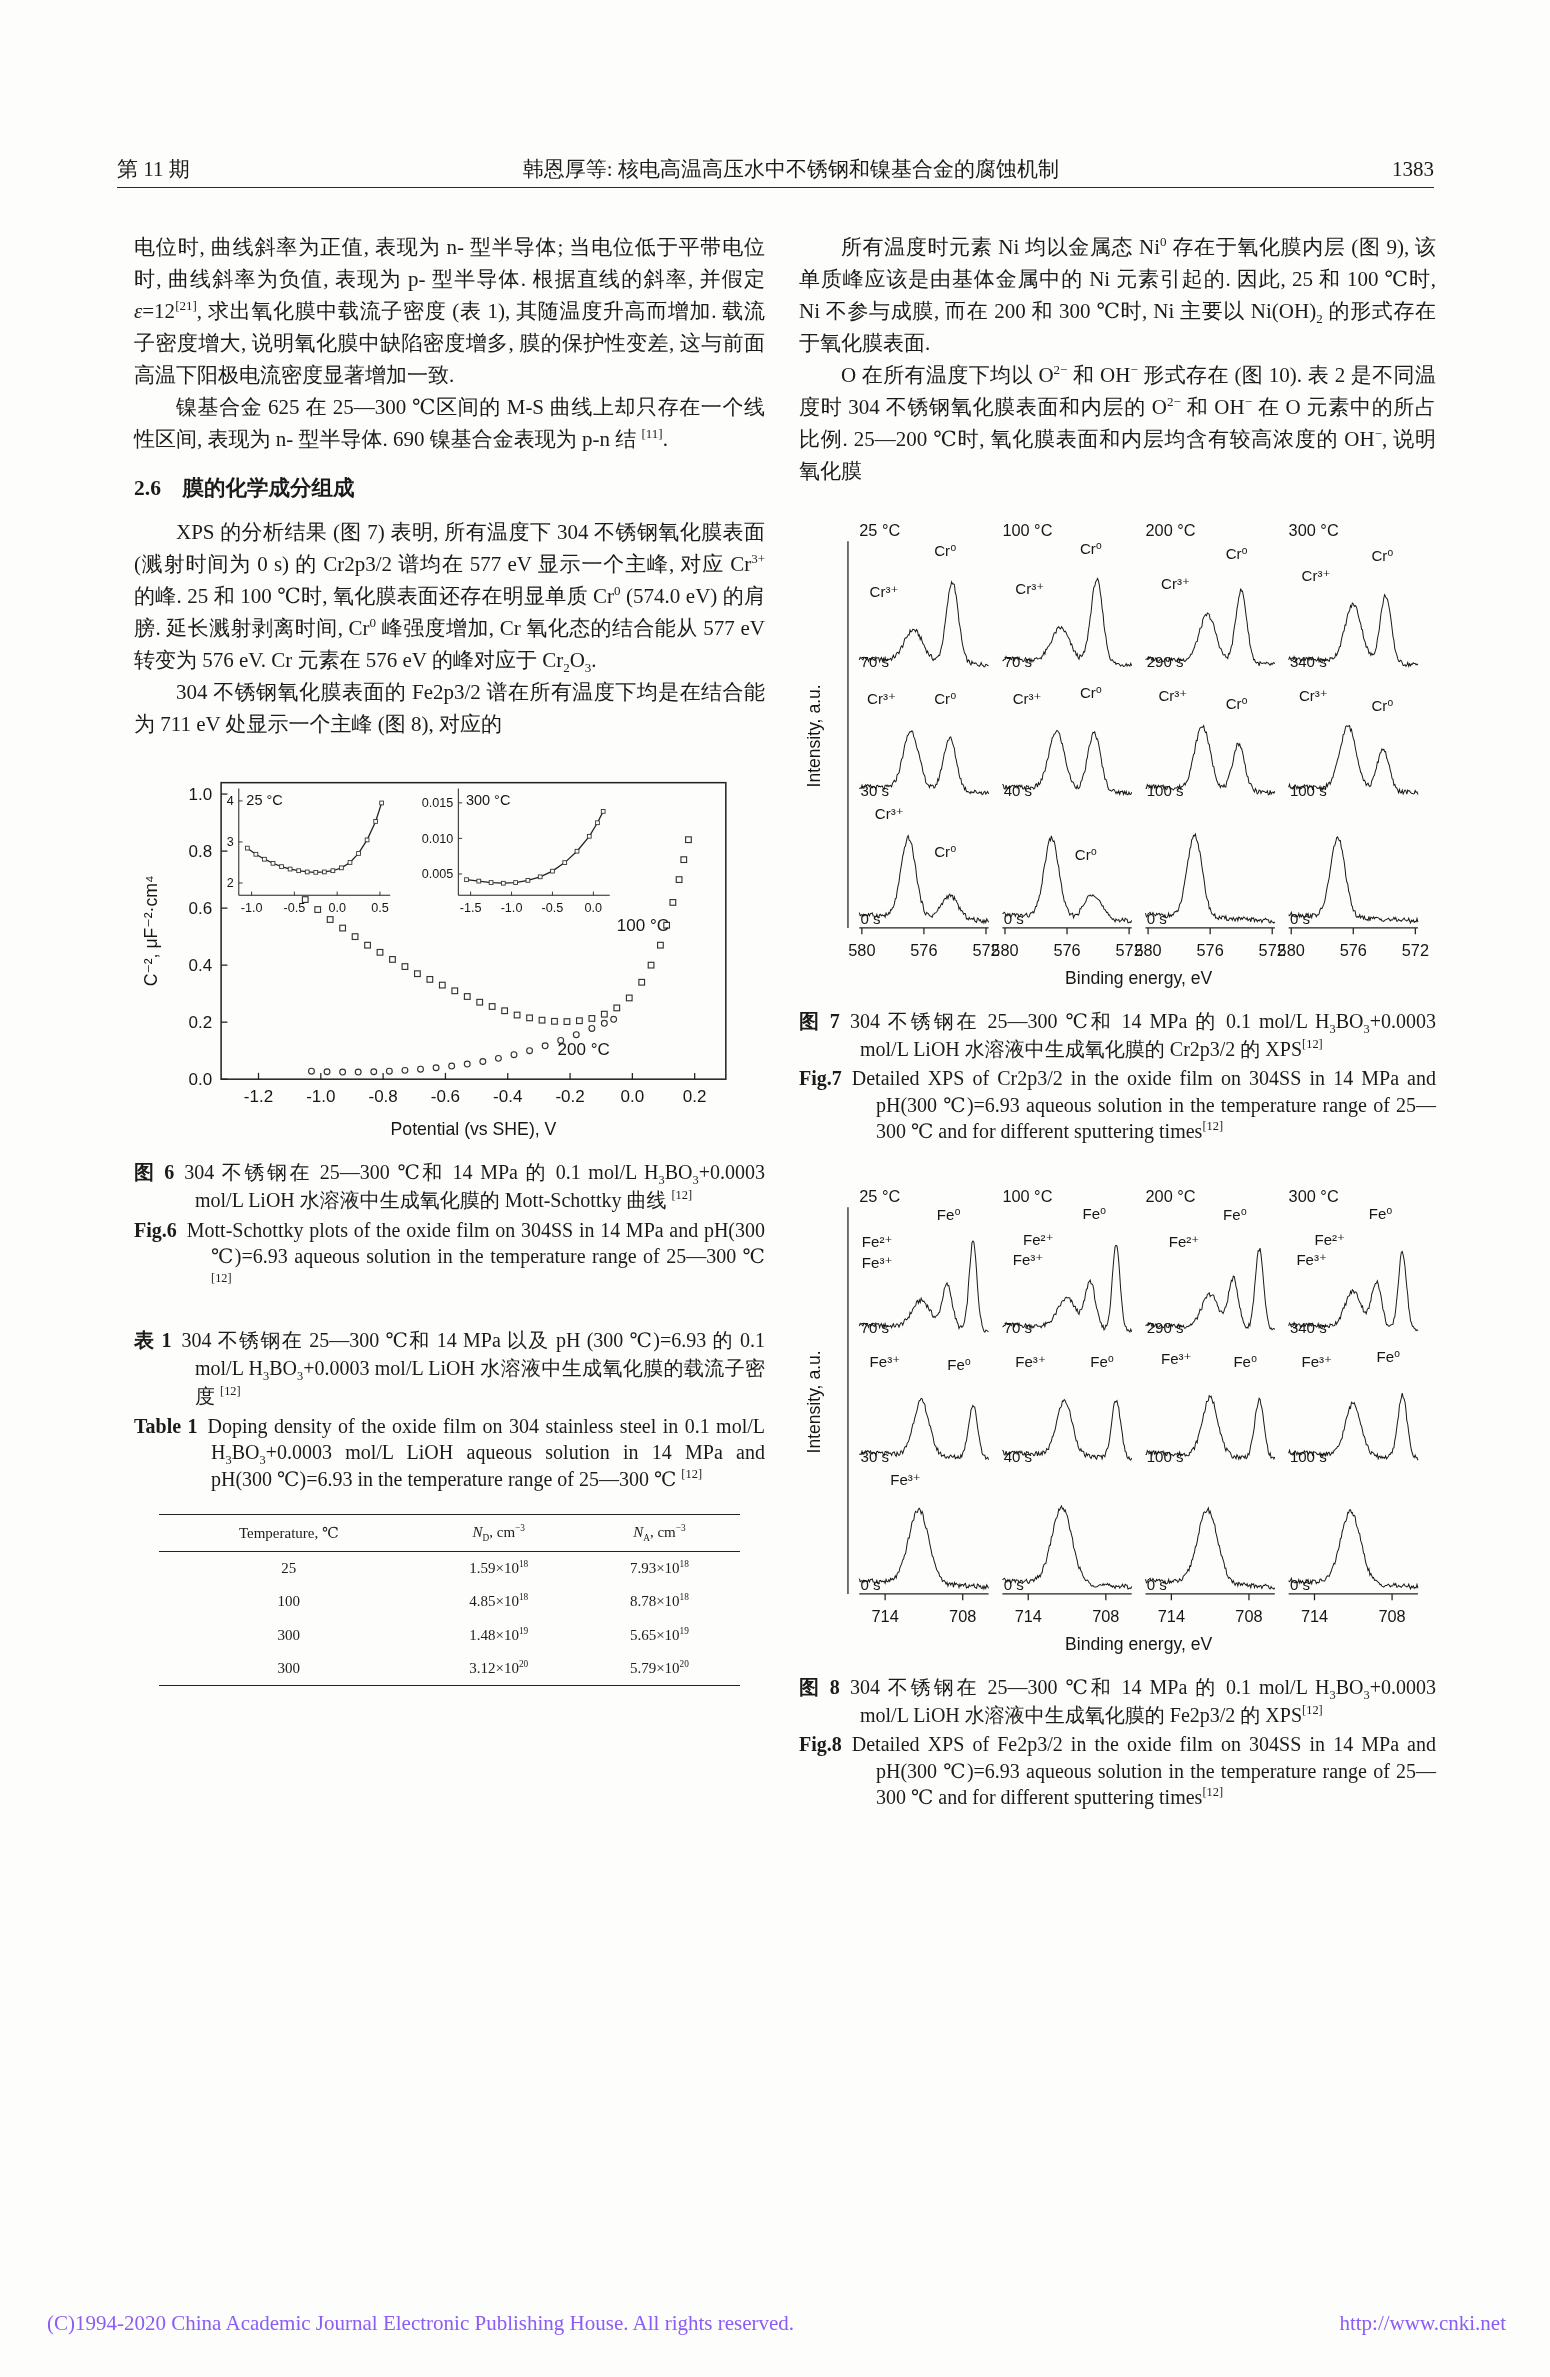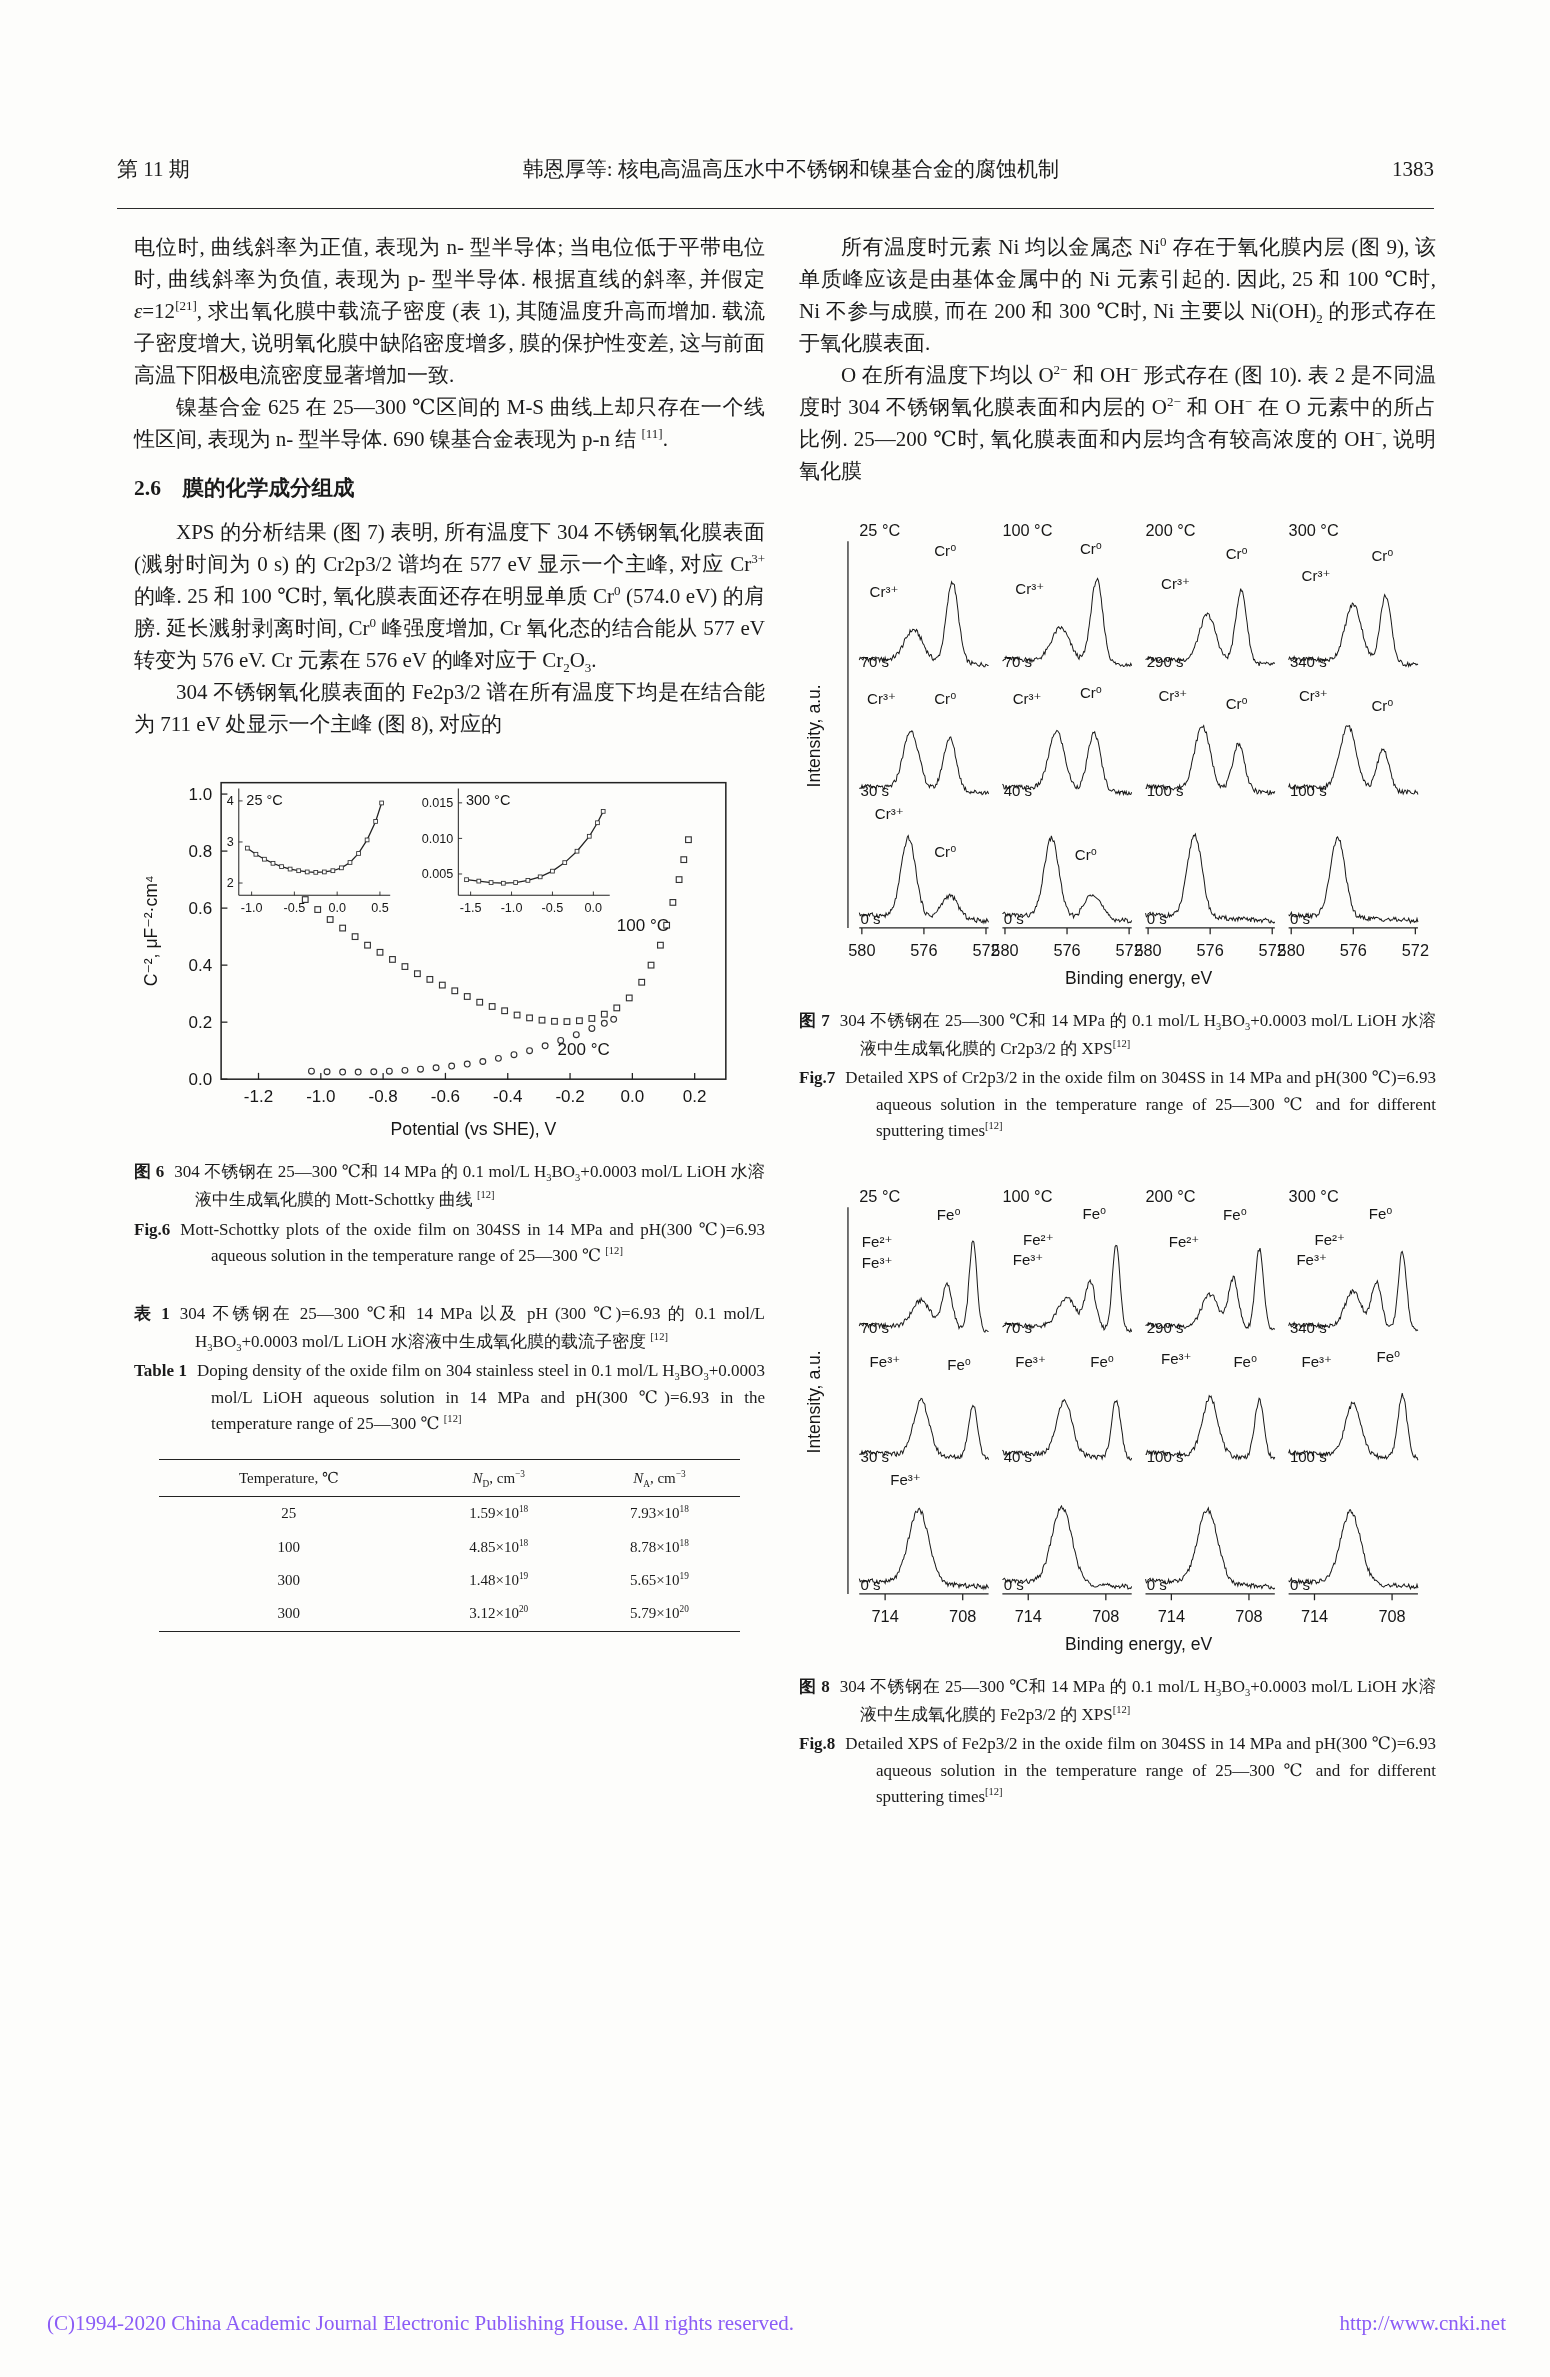--- a/index.html
+++ b/index.html
@@ -4,31 +4,31 @@
 <style>
   html,body{margin:0;padding:0;}
   body{
     width:1551px;height:2377px;position:relative;overflow:hidden;
     background:#fdfdfb;color:#1b1b1b;
     font-family:"Liberation Serif","DejaVu Serif",serif;
   }
   .header{
     position:absolute;left:117px;top:155px;width:1317px;
     display:flex;justify-content:space-between;align-items:baseline;
-    font-size:21px;padding-bottom:25px;border-bottom:1.9px solid #2b2b2b;
+    font-size:21px;padding-bottom:4px;border-bottom:1.9px solid #2b2b2b;
   }
   .col{position:absolute;top:231px;}
   .col-left{left:134px;width:631px;}
   .col-right{left:799px;width:637px;}
   .body-text{font-size:21px;line-height:32px;text-align:justify;margin:0;text-indent:2em;}
   .noindent{text-indent:0;}
   .section-heading{font-size:21.5px;font-weight:bold;margin:17.7px 0 14px 0;}
   sup,sub{font-size:0.62em;line-height:0;}
   .fig{margin:25px 0 3.8px 0;padding:0;}
-  .cap{font-size:17px;line-height:28px;text-align:justify;margin:2.5px 0;}
+  .cap{font-size:20px;line-height:28px;text-align:justify;margin:2.5px 0;}
   .cap-zh{padding-left:61px;text-indent:-61px;}
   .cap-en{padding-left:77px;text-indent:-77px;line-height:26.5px;}
   .cap-label{font-weight:bold;margin-right:10px;}
   .table-caps{margin-top:30px;}
   .dtable{margin:21.5px auto 0 auto;border-collapse:collapse;width:92%;font-size:15px;}
   .dtable th{border-top:1.9px solid #222;border-bottom:1.3px solid #222;padding:8.8px 3.8px;font-weight:normal;text-align:center;}
   .dtable td{padding:8.2px 3.8px;text-align:center;}
   .dtable tbody tr:last-child td{border-bottom:1.9px solid #222;}
   .footer{
     position:absolute;left:47px;top:2311px;width:1459px;

